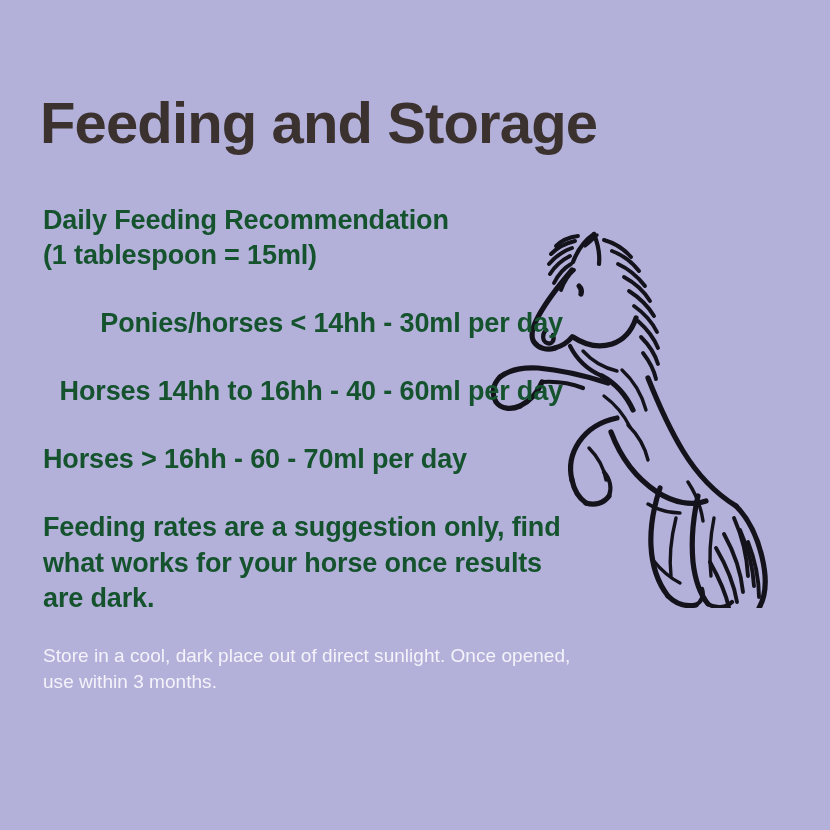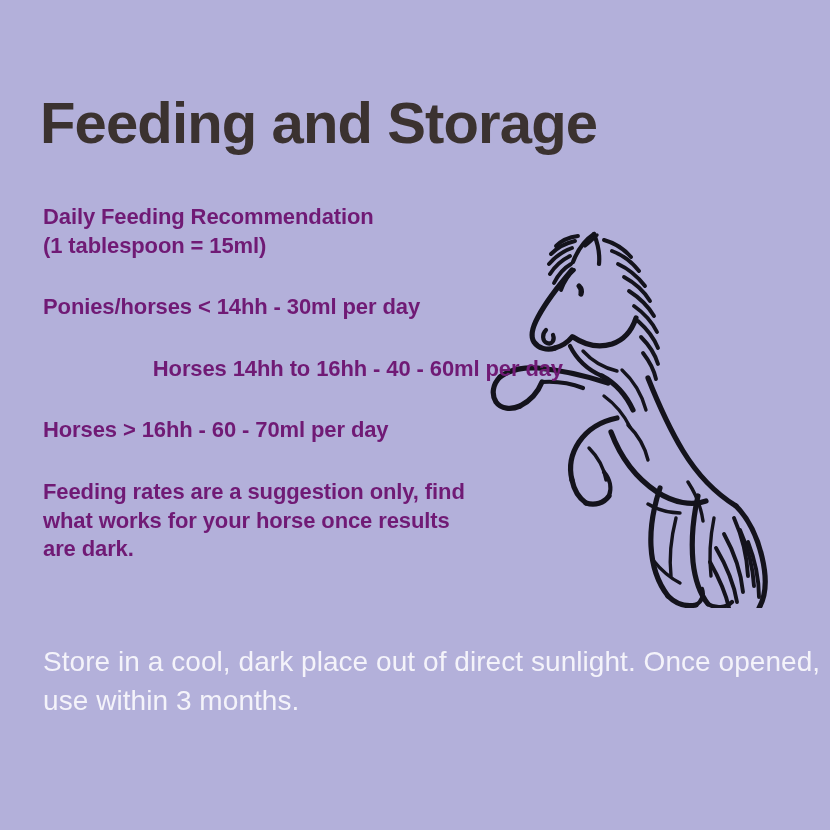--- a/index.html
+++ b/index.html
@@ -35,45 +35,45 @@
   
   #text-column {
     position: absolute;
     left: 43px;
     top: 203px;
     width: 520px;
     z-index: 3;
   }
 
   .block {
-    color: #701a75;
-    font-size: 22px;
+    color: #14532d;
+    font-size: 27px;
     line-height: 1.30;
     font-weight: bold;
     letter-spacing: -0.005em;
   }
   .block .line {
     display: block;
     white-space: nowrap;
   }
 
   #feeding-heading-block { margin-bottom: 33px; }
-  #dose-small-horses    { margin-bottom: 33px; }
+  #dose-small-horses    { margin-bottom: 33px; text-align: right; }
   #dose-medium-horses   { margin-bottom: 33px; text-align: right; }
   #dose-large-horses    { margin-bottom: 33px; }
   #feeding-note         { margin-bottom: 0; }
 
   
   #storage-block {
     position: absolute;
     left: 43px;
     top: 643px;
     width: 760px;
     color: #f4f3fa;
-    font-size: 28px;
+    font-size: 19px;
     line-height: 1.38;
     font-weight: normal;
     letter-spacing: 0.002em;
     z-index: 3;
   }
   #storage-block .line {
     display: block;
     white-space: nowrap;
   }
 

